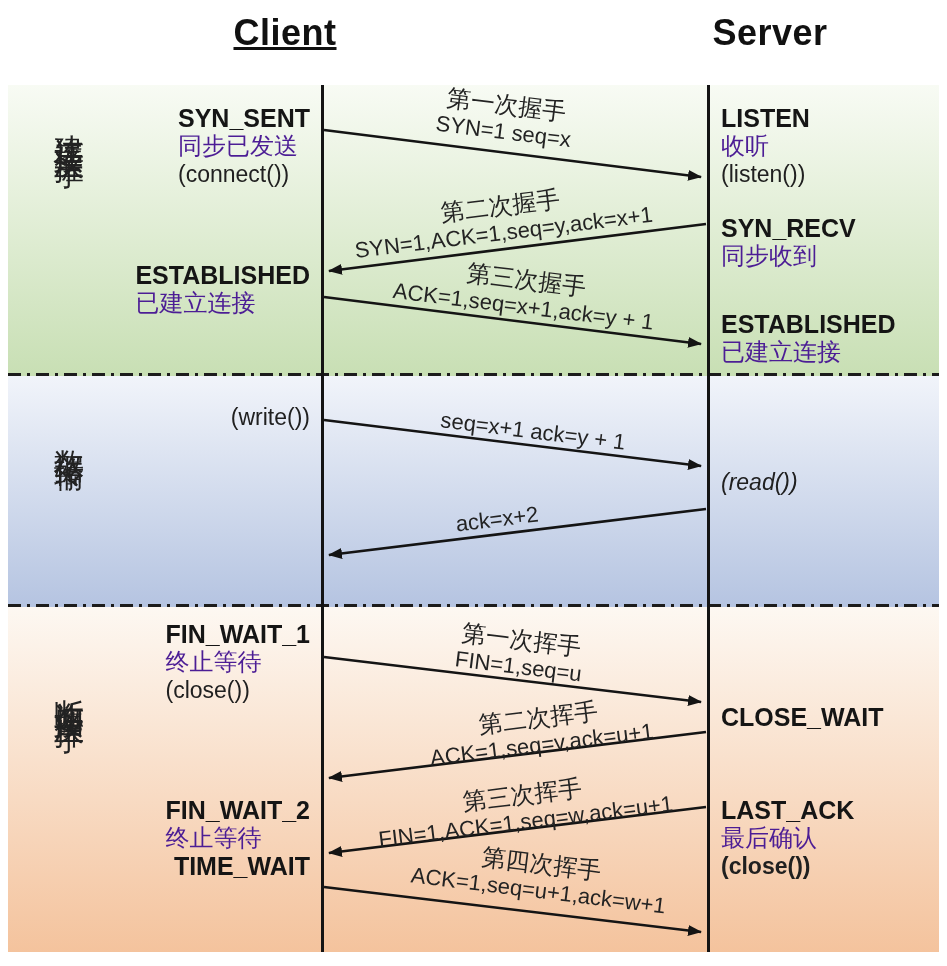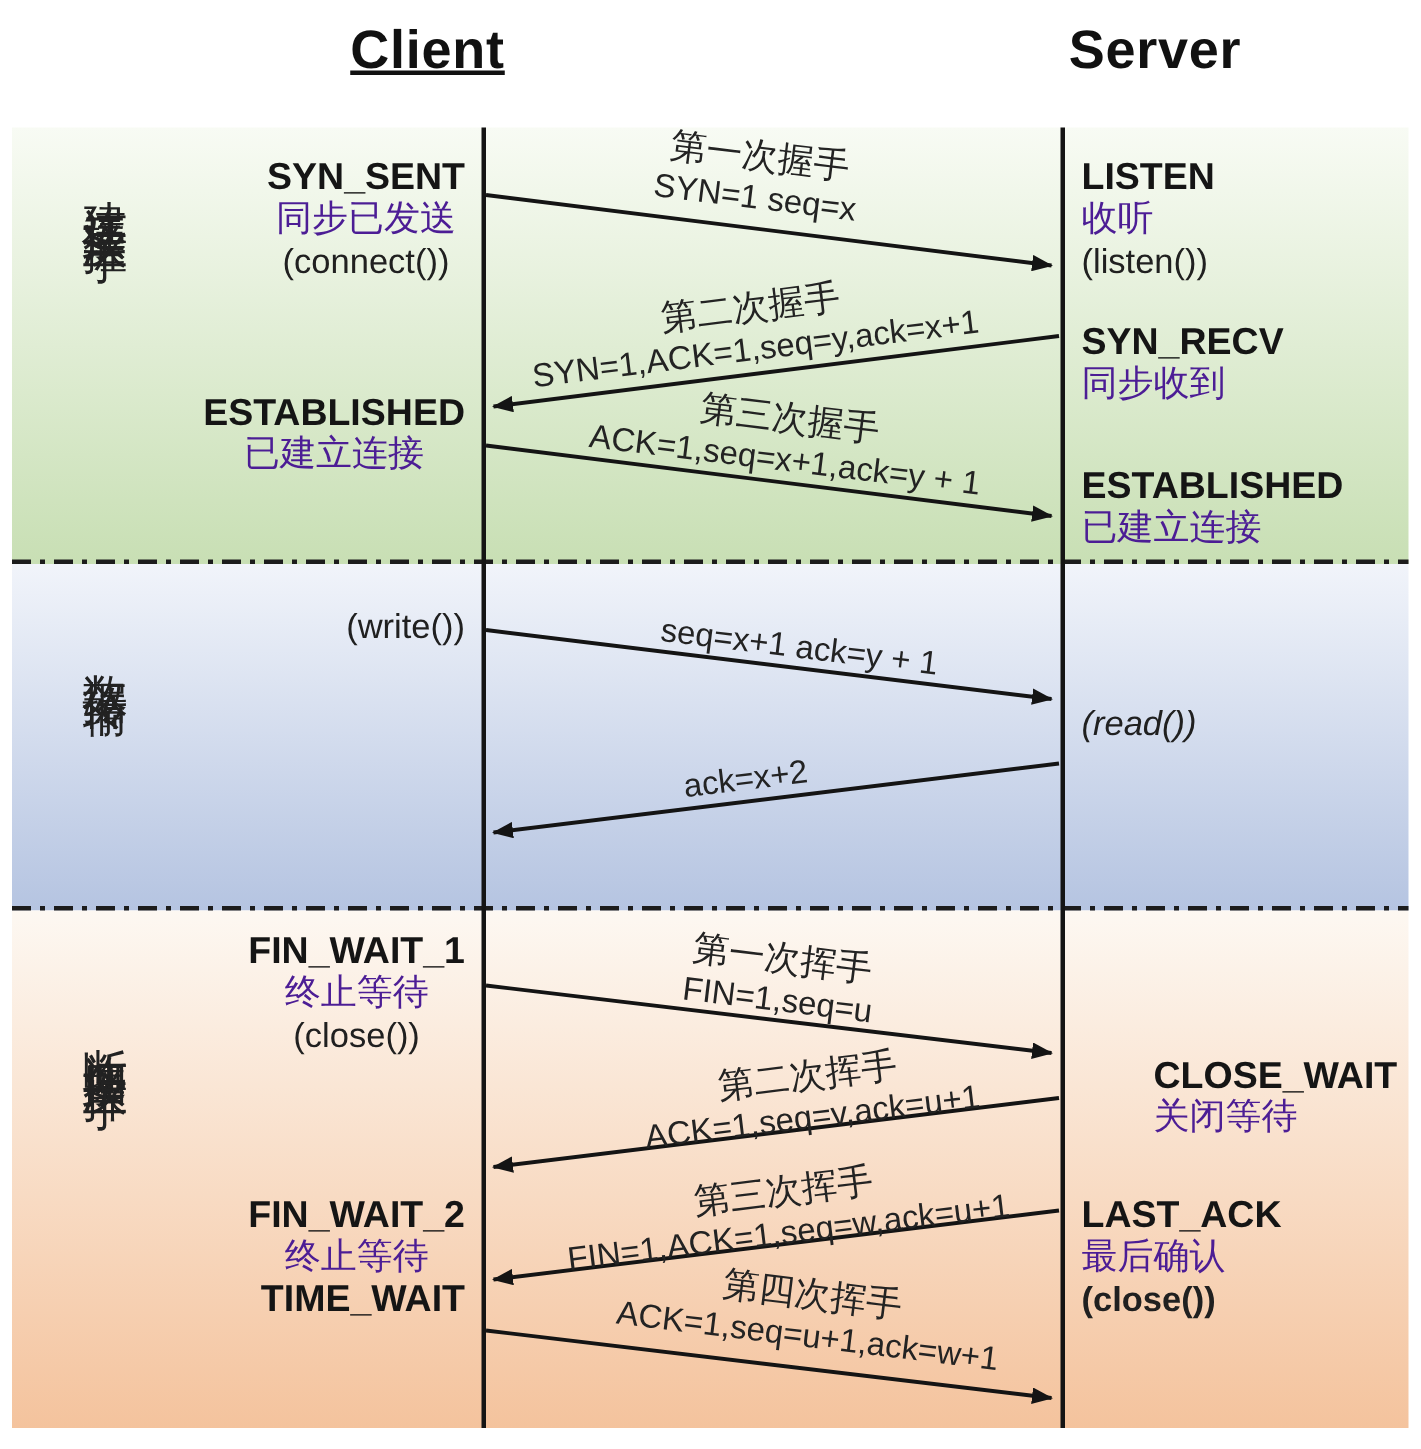--- a/index.html
+++ b/index.html
@@ -38,21 +38,21 @@
 
   
   .side-label{position:absolute;left:48px;writing-mode:vertical-rl;text-orientation:upright;
     font-size:30px;letter-spacing:4px;color:#222;font-weight:500;}
   .side-label-handshake{top:110px;}
   .side-label-transfer{top:426px;}
   .side-label-teardown{top:675px;}
 
   
   .state{position:absolute;line-height:28px;color:#151515;white-space:nowrap;}
-  .state-client{right:637px;text-align:center;}
+  .state-client{right:637px;text-align:left;}
   .state-server{left:721px;text-align:left;}
   .state .name{font-weight:bold;font-size:25px;}
   .state .desc{font-size:24px;color:#4c1d95;}
   .state .call{font-size:23px;color:#202020;}
   .state .call-bold{font-weight:bold;}
 
   
   .msg{position:absolute;text-align:center;line-height:27px;color:#232323;white-space:nowrap;
     transform:translate(-50%,-50%) rotate(var(--r,0deg));}
   .msg .t{font-size:24px;}
@@ -154,23 +154,22 @@
     <div class="desc">终止等待</div>
     <div class="call">(close())</div>
   </div>
   <div class="state state-client" style="top:796px;">
     <div class="name">FIN_WAIT_2</div>
     <div class="desc">终止等待</div>
   </div>
   <div class="state state-client" style="top:852px;">
     <div class="name">TIME_WAIT</div>
   </div>
-  <div class="state state-server" style="top:703px;margin-left:48px;">
+  <div class="state state-server" style="top:703px;">
     <div class="name">CLOSE_WAIT</div>
-    <div class="desc">关闭等待</div>
   </div>
   <div class="state state-server" style="top:796px;">
     <div class="name">LAST_ACK</div>
     <div class="desc">最后确认</div>
     <div class="call call-bold">(close())</div>
   </div>
 
   <div class="msg" style="left:520px;top:653px;--r:7deg;">
     <div class="t">第一次挥手</div>
     <div class="d">FIN=1,seq=u</div>

